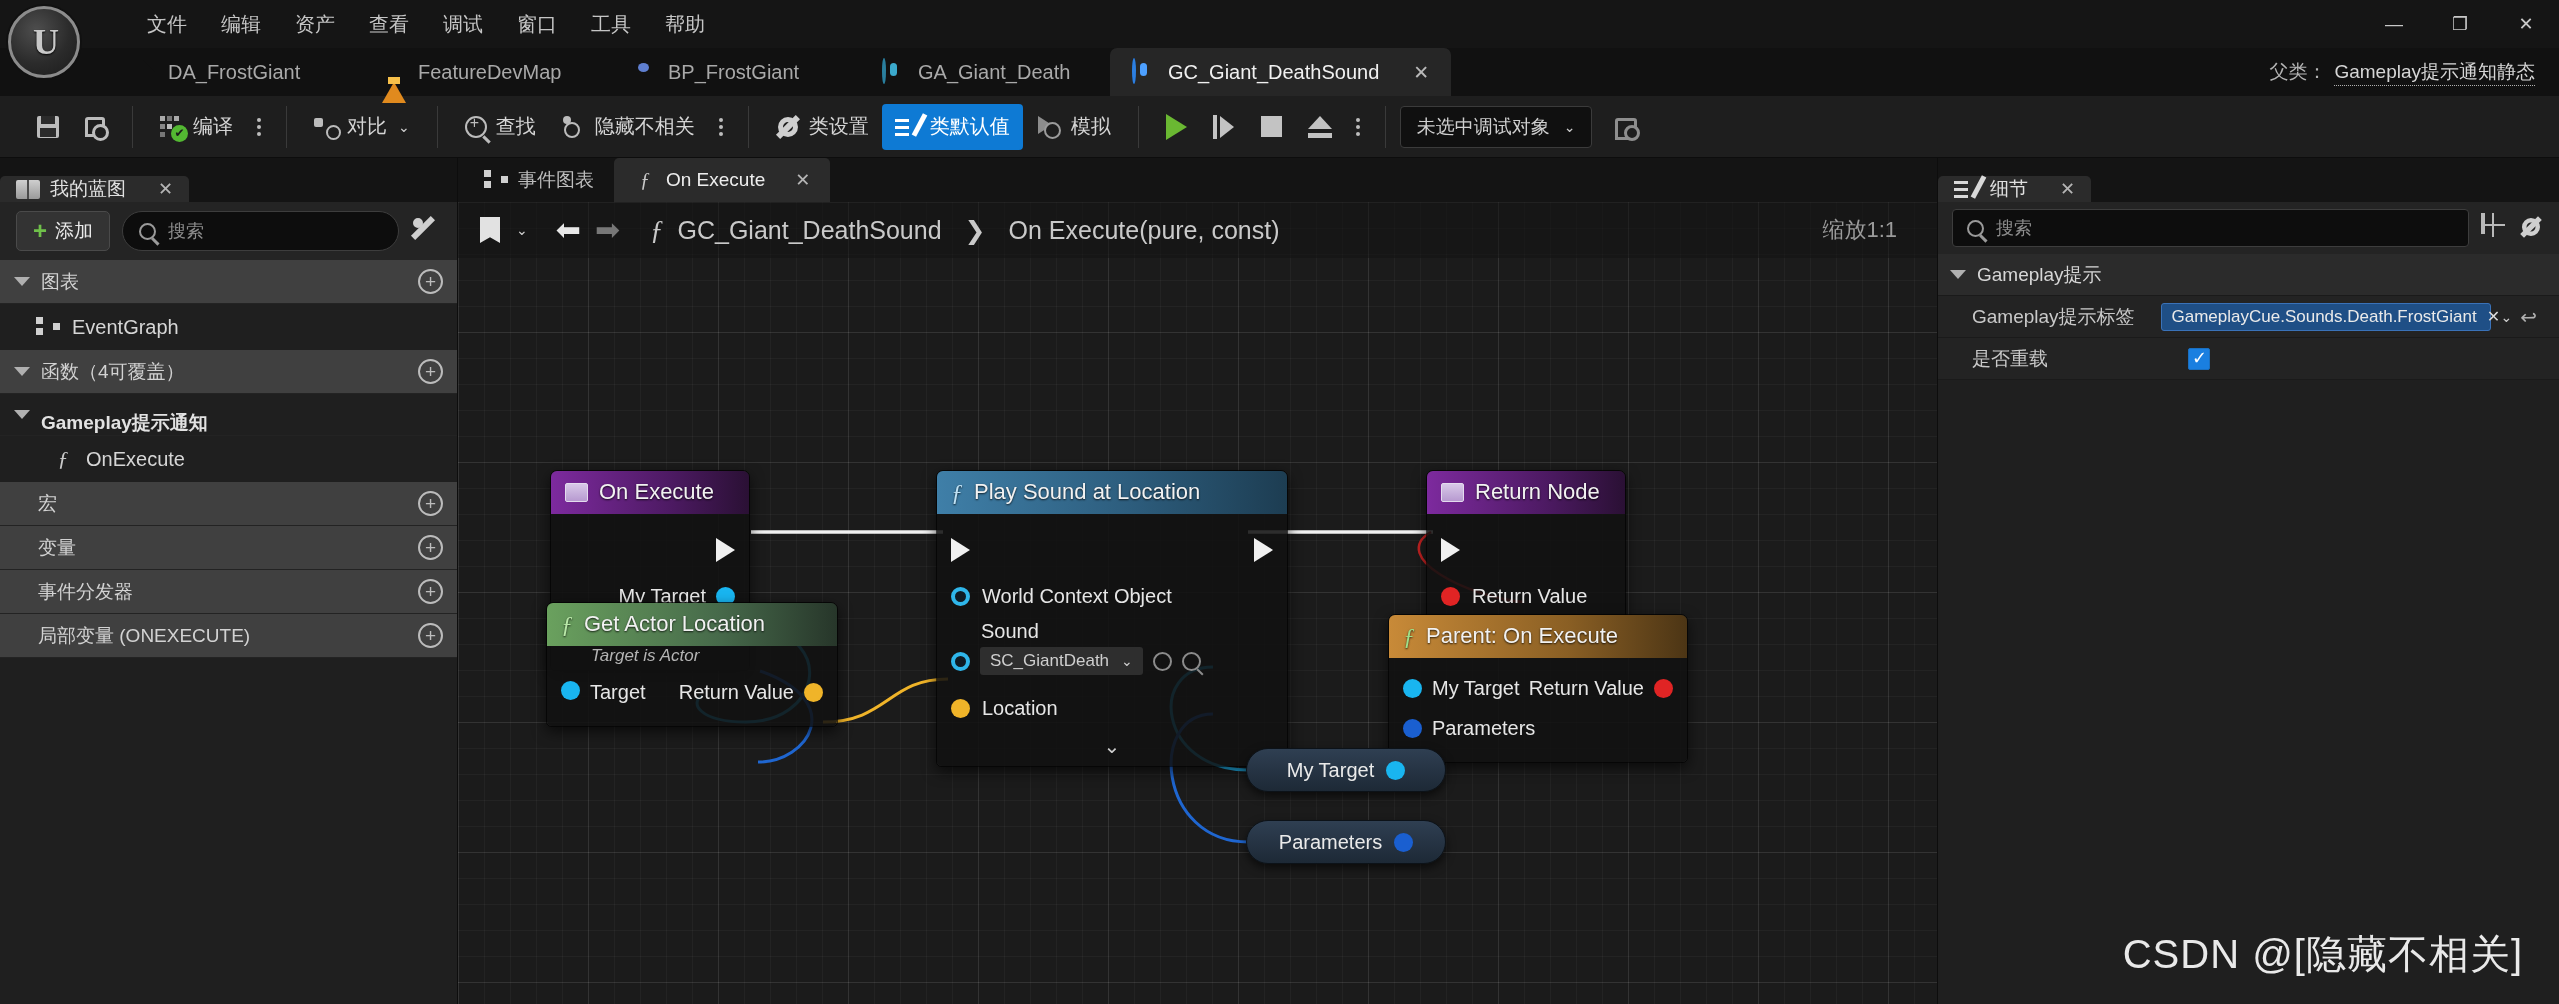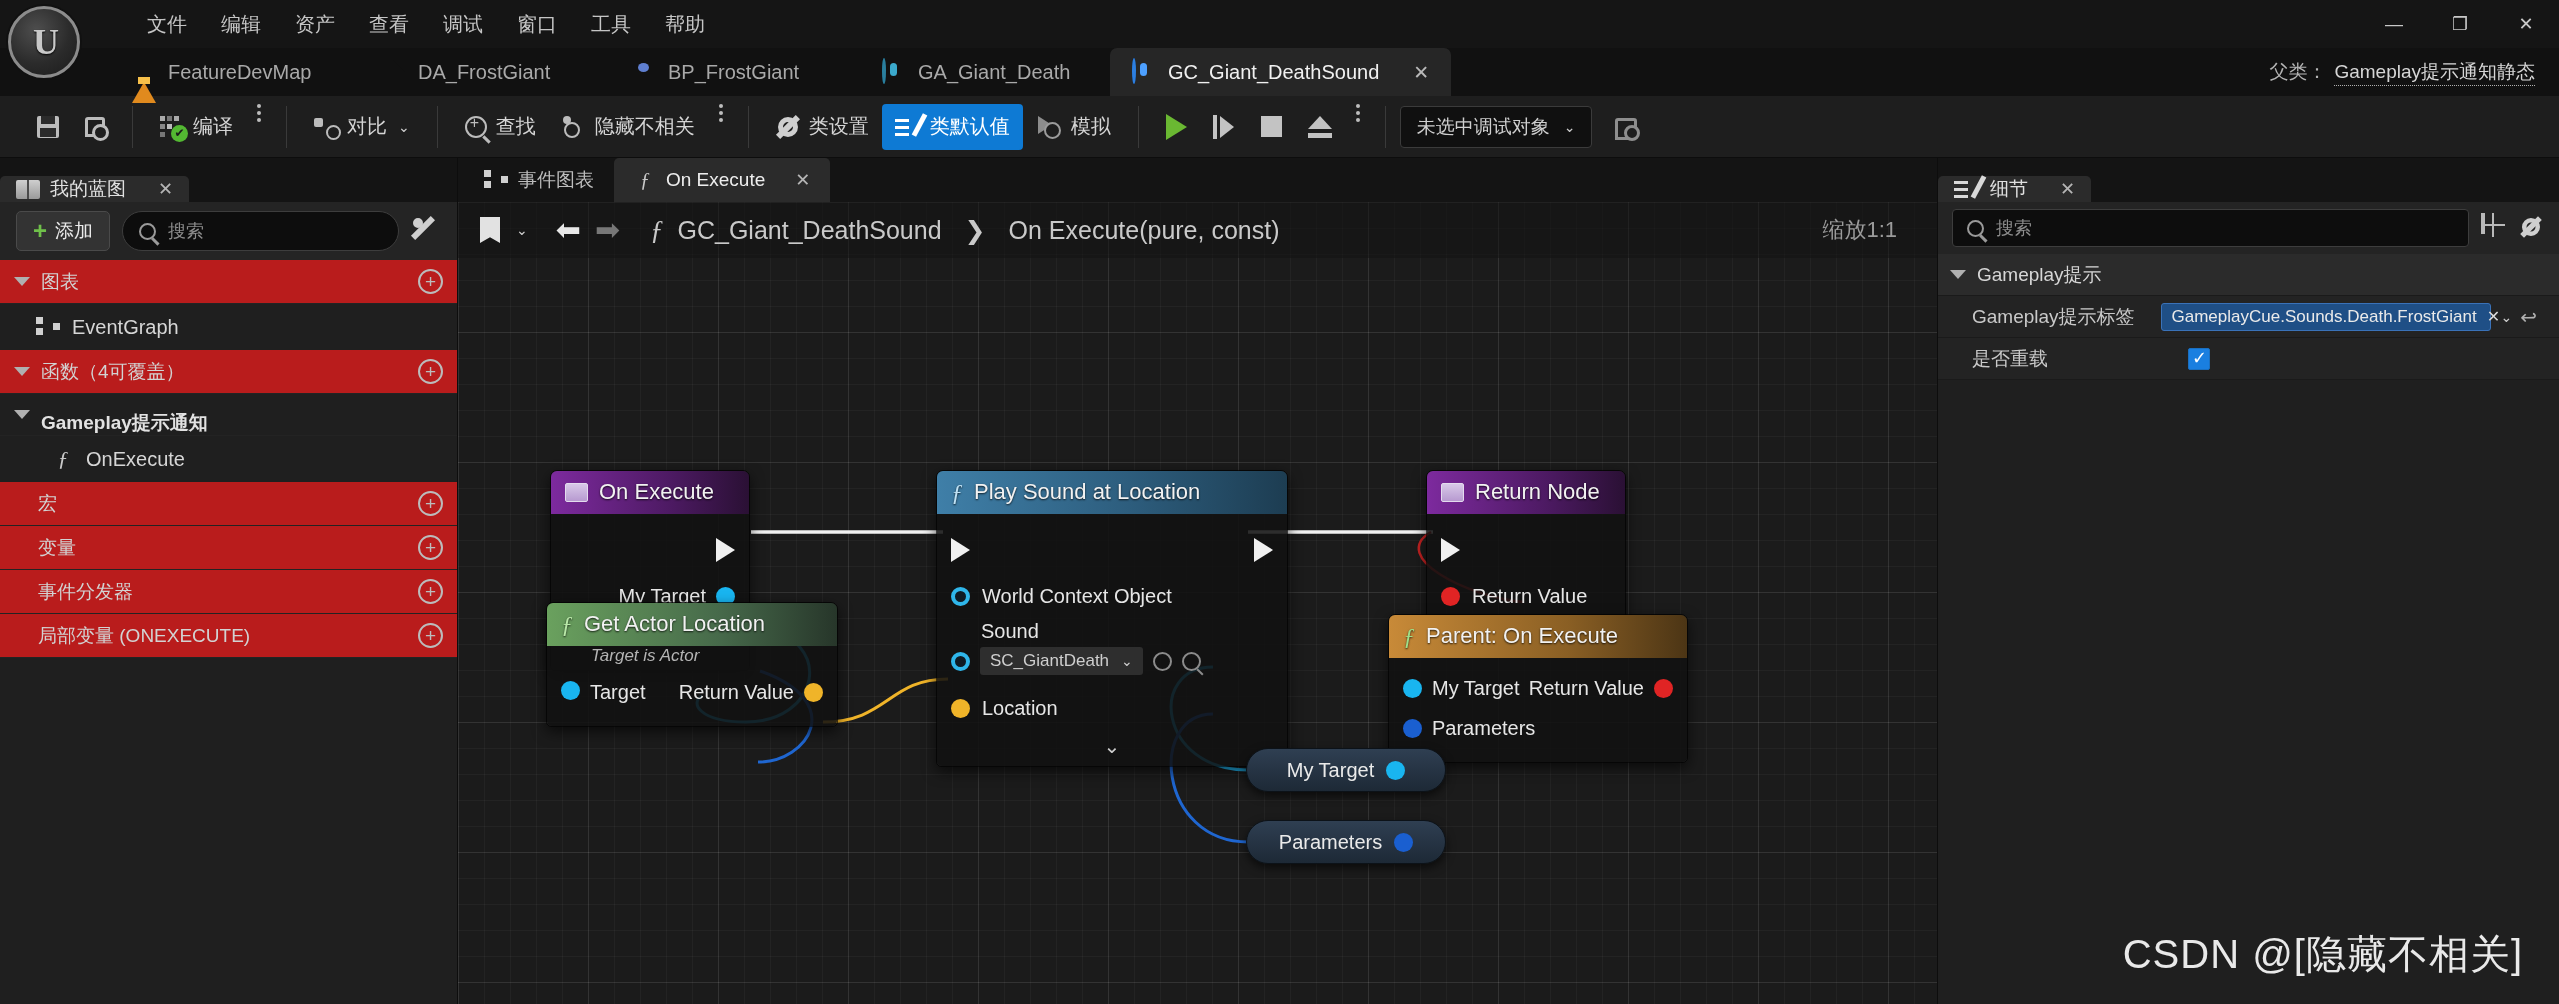--- a/index.html
+++ b/index.html
@@ -77,21 +77,21 @@
     margin-left: auto; display: flex; align-items: center; gap: 8px;
     padding-right: 24px; font-size: 19px; color: #b4b4b4; height: 48px;
   }
   .parent-class a { color: #d6d6d6; text-decoration: none; border-bottom: 1px dotted #b0b0b0; }
 
   
   .toolbar {
     height: 62px; background: #1e1e1e; display: flex; align-items: center;
     border-bottom: 1px solid #0d0d0d; flex: 0 0 auto; padding-left: 14px;
   }
-  .tb-group { display: flex; height: 46px; padding: 0 10px; }
+  .tb-group { display: flex; align-items: center; height: 46px; padding: 0 10px; }
   .tb-sep { width: 1px; height: 42px; background: #3a3a3a; margin: 0 4px; }
   .tb-btn {
     display: flex; align-items: center; gap: 9px; padding: 6px 13px; border-radius: 4px;
     font-size: 20px; color: #d5d5d5; cursor: default; height: 46px;
   }
   .tb-btn.primary { background: #0e7ad4; color: #fff; }
   .tb-kebab { display:flex; flex-direction: column; gap:3px; padding: 0 11px; }
   .tb-kebab i { width:4px;height:4px;border-radius:50%;background:#bdbdbd;display:block; }
   .caret { font-size: 14px; color: #cfcfcf; margin-left: 2px;}
 
@@ -172,21 +172,21 @@
     border-radius: 20px; display: flex; align-items: center; gap: 12px; padding: 0 16px;
     font-size: 18px; color: #8d8d8d;
   }
   .ic-search { width:17px;height:17px;border:2.5px solid #9a9a9a;border-radius:50%;position:relative;flex:0 0 auto;}
   .ic-search::after{content:'';position:absolute;right:-6px;bottom:-5px;width:9px;height:2.5px;background:#9a9a9a;transform:rotate(45deg);}
   .lp-gear { width: 30px; height: 30px; position:relative; flex:0 0 auto;}
 
   .lp-list { flex: 1 1 auto; overflow: hidden; }
   .sec-row {
     height: 44px; display: flex; align-items: center; padding: 0 14px;
-    background: #b91c1c; border-bottom: 1px solid #232323; font-size: 19px; color: #d2d2d2;
+    background: #404040; border-bottom: 1px solid #232323; font-size: 19px; color: #d2d2d2;
   }
   .sec-row.plain { background: #1f1f1f; }
   .tri { width:0;height:0;border-left:8px solid transparent;border-right:8px solid transparent;border-top:9px solid #b0b0b0;margin-right:11px;flex:0 0 auto;}
   .sec-add {
     margin-left: auto; width: 25px; height: 25px; border: 2px solid #bcbcbc; border-radius: 50%;
     color: #bcbcbc; font-size: 19px; line-height: 21px; text-align: center; font-weight: 500;
   }
   .item-row { height: 46px; display: flex; align-items: center; gap: 12px; padding: 0 14px 0 36px; font-size: 20px; color: #d6d6d6;}
   .ic-graph{width:24px;height:20px;position:relative;flex:0 0 auto;}
   .ic-graph::before{content:'';position:absolute;left:0;top:0;width:7px;height:7px;background:#d0d0d0;box-shadow:0 11px 0 #d0d0d0;}
@@ -310,26 +310,26 @@
     </div>
     <div class="win-controls">
       <div class="win-btn">—</div>
       <div class="win-btn">❐</div>
       <div class="win-btn close">✕</div>
     </div>
   </div>
 
   <div class="tabbar">
     <div class="doc-tab">
+      <span class="tab-icon"><i class="ico-da"></i></span>
+      <span>DA_FrostGiant</span>
+    </div>
+    <div class="doc-tab">
       <span class="tab-icon"><i class="ico-map"></i></span>
       <span>FeatureDevMap</span>
-    </div>
-    <div class="doc-tab">
-      <span class="tab-icon"><i class="ico-da"></i></span>
-      <span>DA_FrostGiant</span>
     </div>
     <div class="doc-tab">
       <span class="tab-icon"><i class="ico-bp"></i></span>
       <span>BP_FrostGiant</span>
     </div>
     <div class="doc-tab">
       <span class="tab-icon"><i class="ico-gc"></i></span>
       <span>GA_Giant_Death</span>
     </div>
     <div class="doc-tab active">

